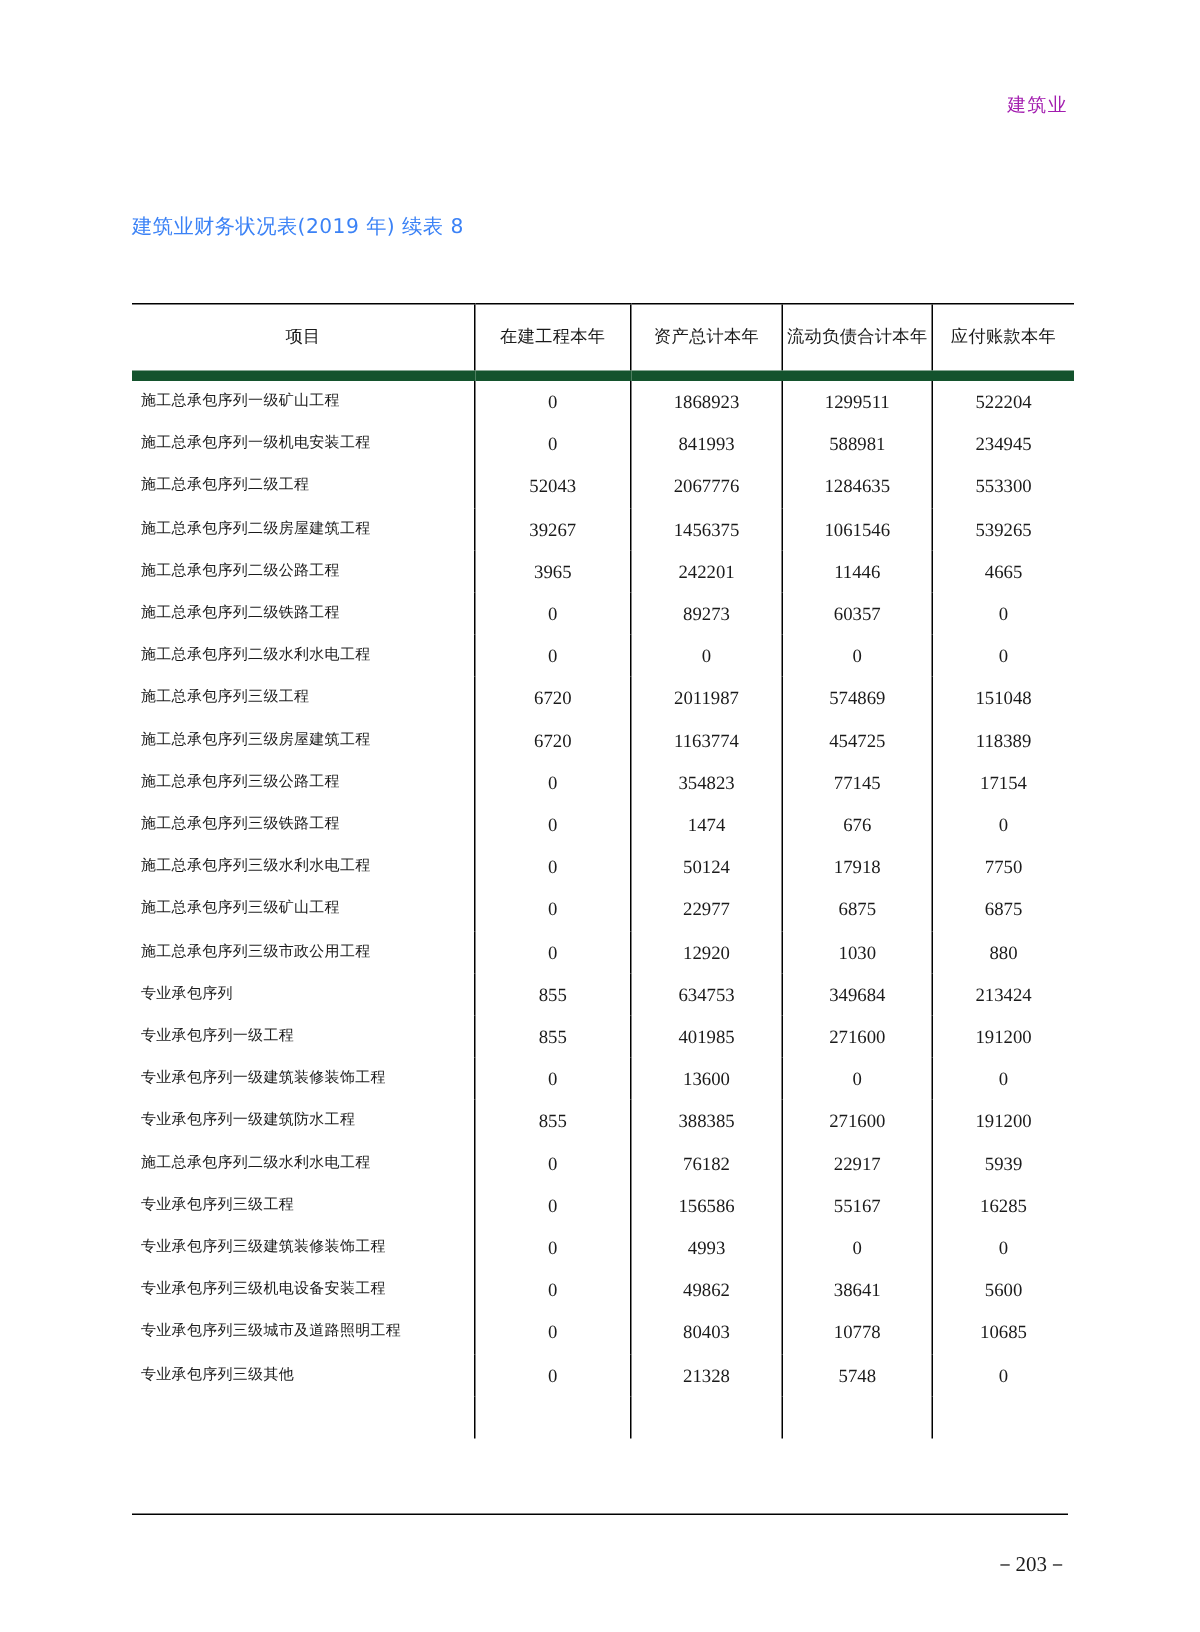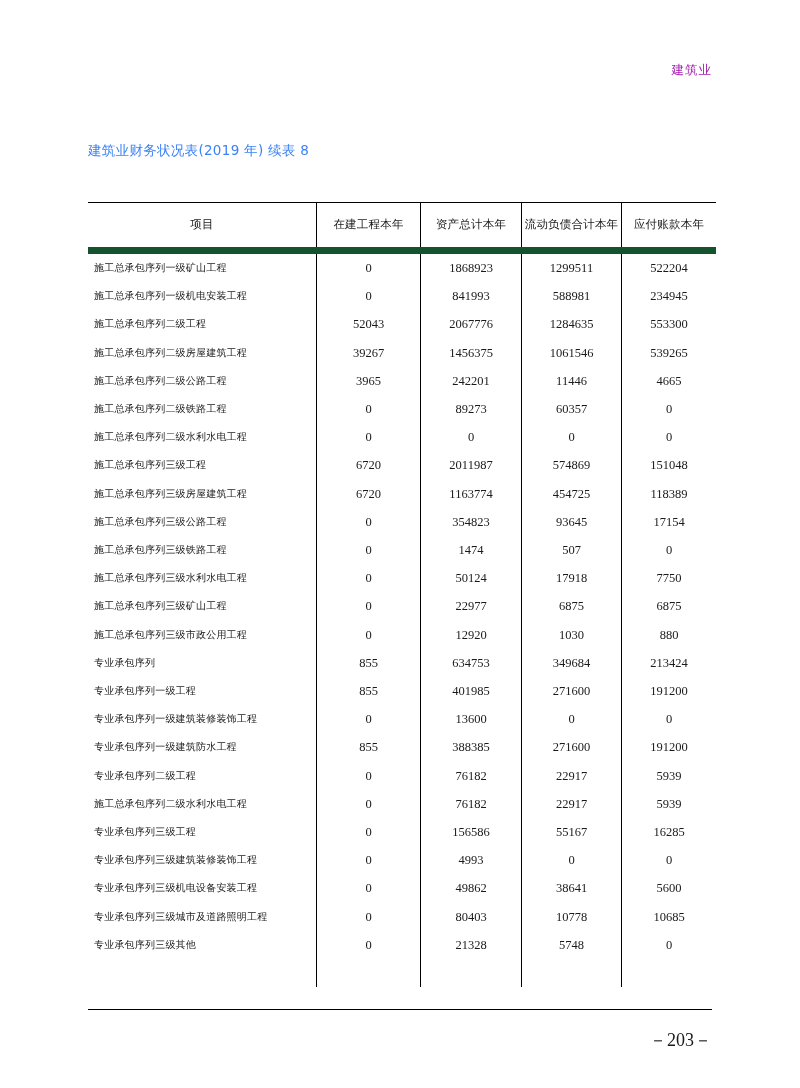--- a/index.html
+++ b/index.html
@@ -100,21 +100,21 @@
     position: absolute;
     left: 88px;
     width: 624px;
     height: 0;
     border-top: 1.2px solid #000;
   }
   .page-number {
     position: absolute;
     bottom: 36px;
     right: 88px;
-    font-size: 18px;
+    font-size: 14px;
     font-family: "Liberation Serif", "DejaVu Serif", serif;
     color: #1a1a1a;
   }
 </style>
 </head>
 <body>
 
 <div class="page">
 
   <div class="header-right">建筑业</div>
@@ -193,28 +193,28 @@
             <td class="label">施工总承包序列三级房屋建筑工程</td>
             <td class="num vl">6720</td>
             <td class="num vl">1163774</td>
             <td class="num vl">454725</td>
             <td class="num vl">118389</td>
           </tr>
           <tr>
             <td class="label">施工总承包序列三级公路工程</td>
             <td class="num vl">0</td>
             <td class="num vl">354823</td>
-            <td class="num vl">93645</td>
+            <td class="num vl">77145</td>
             <td class="num vl">17154</td>
           </tr>
           <tr>
             <td class="label">施工总承包序列三级铁路工程</td>
             <td class="num vl">0</td>
             <td class="num vl">1474</td>
-            <td class="num vl">507</td>
+            <td class="num vl">676</td>
             <td class="num vl">0</td>
           </tr>
           <tr>
             <td class="label">施工总承包序列三级水利水电工程</td>
             <td class="num vl">0</td>
             <td class="num vl">50124</td>
             <td class="num vl">17918</td>
             <td class="num vl">7750</td>
           </tr>
           <tr>
@@ -253,27 +253,20 @@
             <td class="num vl">0</td>
           </tr>
           <tr>
             <td class="label">专业承包序列一级建筑防水工程</td>
             <td class="num vl">855</td>
             <td class="num vl">388385</td>
             <td class="num vl">271600</td>
             <td class="num vl">191200</td>
           </tr>
           <tr>
-            <td class="label">专业承包序列二级工程</td>
-            <td class="num vl">0</td>
-            <td class="num vl">76182</td>
-            <td class="num vl">22917</td>
-            <td class="num vl">5939</td>
-          </tr>
-          <tr>
             <td class="label">施工总承包序列二级水利水电工程</td>
             <td class="num vl">0</td>
             <td class="num vl">76182</td>
             <td class="num vl">22917</td>
             <td class="num vl">5939</td>
           </tr>
           <tr>
             <td class="label">专业承包序列三级工程</td>
             <td class="num vl">0</td>
             <td class="num vl">156586</td>

